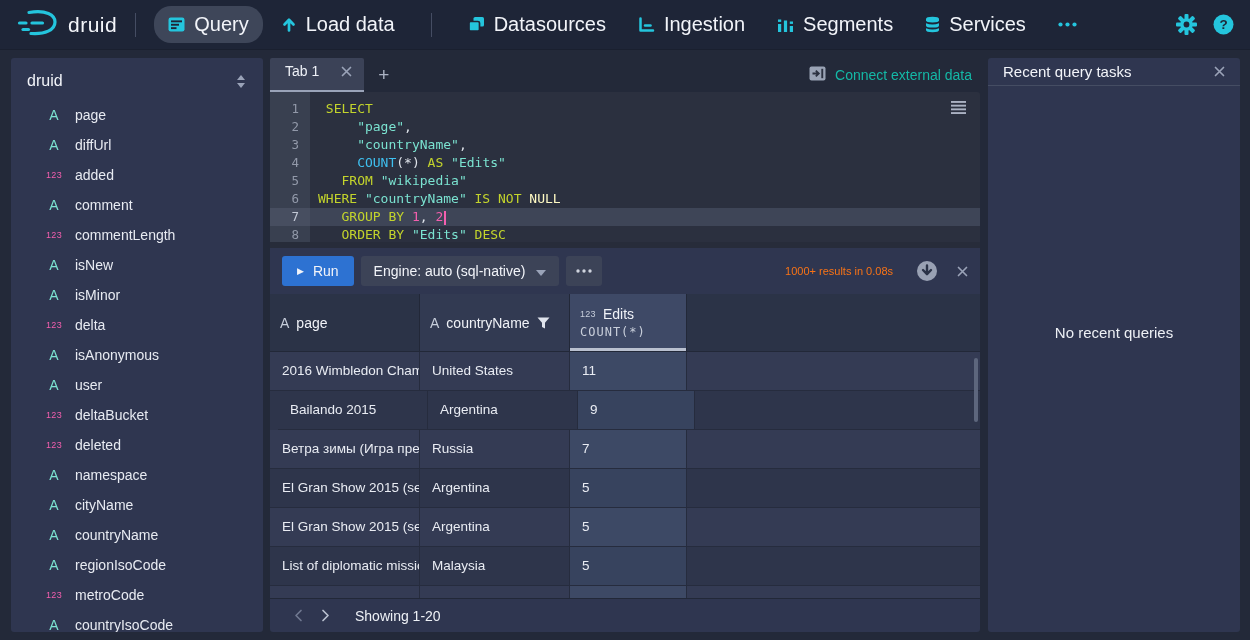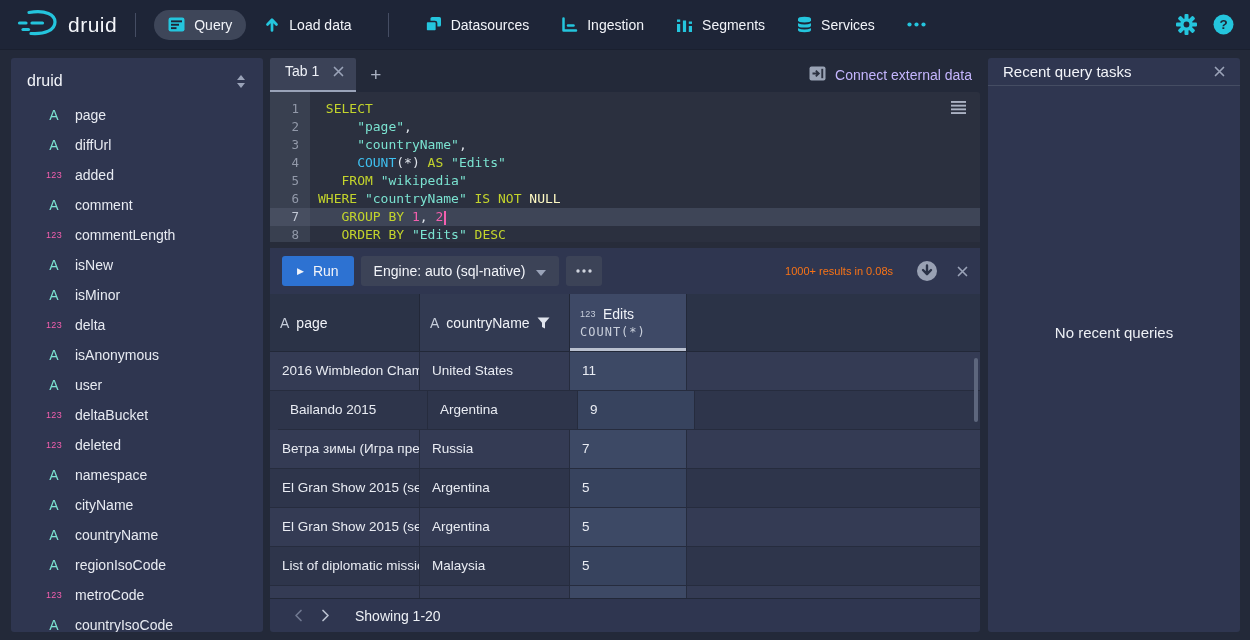--- a/index.html
+++ b/index.html
@@ -11,21 +11,21 @@
   }
   
   .topbar { position:absolute; left:0; top:0; width:1250px; height:50px;
     background:#1e2537; display:flex; align-items:center; padding:0 16px;
     border-bottom:1px solid #1a202f; }
   .logo { display:flex; align-items:center; gap:8px; cursor:pointer; }
   .logo-text { font-size:21px; color:#f4f6fa; letter-spacing:.5px; }
   .vdiv { width:1px; height:24px; background:#454d63; margin:0 18px; }
   .topnav { display:flex; align-items:center; gap:4px; }
   .nav-item { display:flex; align-items:center; gap:9px; padding:7px 14px;
-    border-radius:17px; font-size:14px; color:#f2f4f9; cursor:pointer; white-space:nowrap; }
+    border-radius:17px; font-size:20px; color:#f2f4f9; cursor:pointer; white-space:nowrap; }
   .nav-item.active { background:#3e4659; }
   .nav-icon { display:flex; align-items:center; }
   .topbar-right { margin-left:auto; display:flex; align-items:center; gap:16px; }
   .tb-icon { display:flex; align-items:center; cursor:pointer; }
 
   
   .sidebar { position:absolute; left:11px; top:58px; width:252px; height:574px;
     background:#2f3650; border-radius:3px; overflow:hidden; }
   .sb-header { height:34px; display:flex; align-items:center; padding:0 16px;
     font-size:16px; color:#f2f4f9; margin-top:6px; }
@@ -35,26 +35,26 @@
   .type-ic { width:22px; text-align:center; color:#8d96aa; flex:none; }
   .type-ic.str { font-size:14px; }
   .type-ic.num { font-size:9px; letter-spacing:.3px; }
   .sb-label { font-size:14px; color:#e8ebf2; }
 
   
   .middle { position:absolute; left:270px; top:58px; width:710px; height:574px;
     display:flex; flex-direction:column; }
   .tabbar { height:34px; display:flex; align-items:stretch; }
   .tab { background:#3b4257; border-bottom:2px solid #9aa3b8; border-radius:2px 2px 0 0;
-    display:flex; align-items:center; gap:14px; padding:0 12px 6px 15px; font-size:14px; cursor:pointer; }
+    display:flex; align-items:center; gap:22px; padding:0 12px 6px 15px; font-size:14px; cursor:pointer; }
   .tab-close { display:flex; align-items:center; cursor:pointer; }
   .tab-plus { display:flex; align-items:center; padding:0 14px; color:#aab1c2;
     font-size:19px; cursor:pointer; }
   .connect { margin-left:auto; display:flex; align-items:center; gap:9px;
-    font-size:14px; padding:0 8px; cursor:pointer; color:#c4b5fd; }
+    font-size:14px; padding:0 8px; cursor:pointer; color:#14b8a6; }
 
   .editor { height:156px; background:#2b303f; display:flex; position:relative;
     border-radius:0 3px 0 0; font-family:"DejaVu Sans Mono", monospace; }
   .gutter { width:40px; background:#394050; padding-top:8px; flex:none; }
   .gn { height:18px; line-height:18px; text-align:right; padding-right:11px;
     font-size:12.5px; color:#9299a9; }
   .gn.active { background:#474e60; color:#c3c9d6; }
   .code { flex:1; padding-top:8px; font-size:13px; overflow:hidden; cursor:text; }
   .code-line { height:18px; line-height:18px; white-space:pre; padding-left:8px; }
   .code-line.active { background:#3e4557; }

